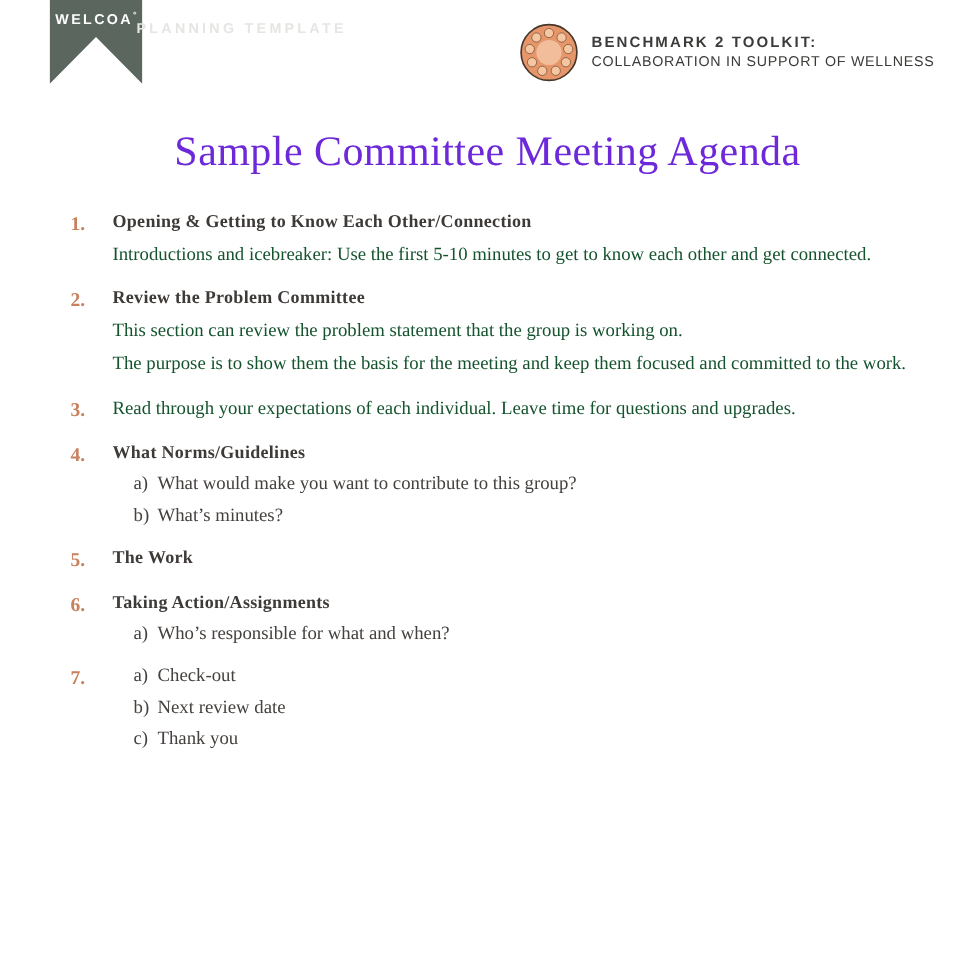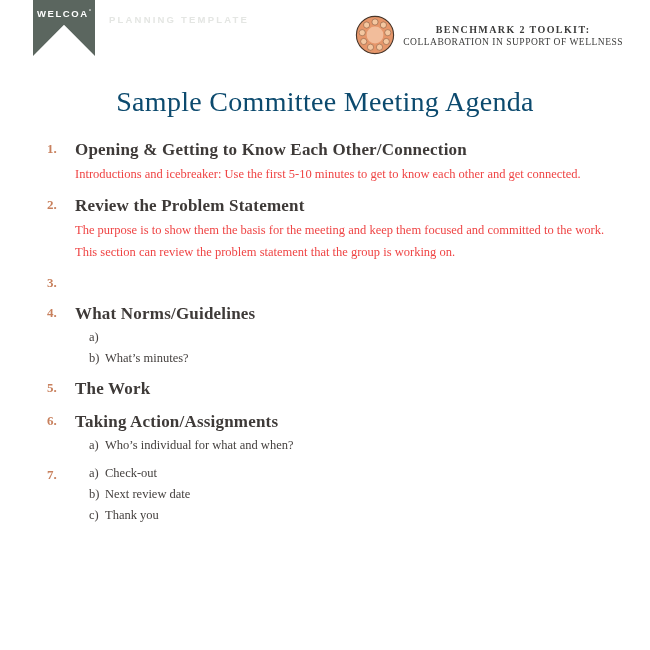--- a/index.html
+++ b/index.html
@@ -26,56 +26,56 @@
     color: #ffffff;
     font-family: "Liberation Sans", sans-serif;
     font-size: 9.5px;
     font-weight: bold;
     letter-spacing: 1.6px;
     padding-top: 8px;
   }
   .ribbon sup { font-size: 6px; letter-spacing: 0; vertical-align: 4px; }
   .kicker {
     position: absolute;
-    left: 109px; top: 14px;
+    left: 91px; top: 14px;
     font-family: "Liberation Sans", sans-serif;
     font-weight: bold;
     font-size: 9.5px;
     letter-spacing: 2.2px;
     color: #e4e6e3;
   }
   .toolkit {
     position: absolute;
     right: 27px; top: 15px;
     display: flex;
     align-items: center;
     gap: 8px;
   }
   .badge { width: 40px; height: 40px; flex: 0 0 auto; }
-  .toolkit-text { font-family: Liberation Serif, serif; color: #3b3b3a; text-align: center; }
+  .toolkit-text { font-family: Liberation Sans, sans-serif; color: #3b3b3a; }
   .toolkit-title {
     font-weight: bold;
     font-size: 10px;
     letter-spacing: 1.4px;
     margin-bottom: 2px;
   }
   .toolkit-subtitle {
     font-size: 9.5px;
     letter-spacing: 0.5px;
   }
 
   
   .title {
     margin-top: 24px;
     text-align: center;
     font-family: "Liberation Serif", serif;
     font-weight: 400;
     font-size: 28px;
     letter-spacing: 0.3px;
-    color: #0c4a6e;
+    color: #6d28d9;
   }
 
   
   .agenda {
     margin-top: 22px;
     padding-left: 47px;
     padding-right: 40px;
   }
   .agenda-item {
     display: flex;
@@ -85,29 +85,29 @@
     flex: 0 0 17px;
     text-align: left;
     font-weight: bold;
     font-size: 13px;
     color: #c8805d;
     padding-top: 1px;
   }
   .item-body { flex: 1; margin-left: 11px; }
   .item-heading {
     font-weight: bold;
-    font-size: 17px;
+    font-size: 12px;
     color: #3e3a38;
     letter-spacing: 0.2px;
     margin-bottom: 6px;
   }
   .item-body p {
     font-size: 12.5px;
     line-height: 1.36;
-    color: #ef4444;
+    color: #14532d;
     margin-bottom: 5px;
   }
   .item-body p:last-child, .item-heading:last-child { margin-bottom: 0; }
   .sub {
     display: flex;
     margin-left: 14px;
     margin-bottom: 6px;
     font-size: 12.5px;
     color: #45413f;
   }
@@ -152,38 +152,40 @@
     <span class="num">1.</span>
     <div class="item-body">
       <div class="item-heading">Opening &amp; Getting to Know Each Other/Connection</div>
     <p>Introductions and icebreaker: Use the first 5-10 minutes to get to know each other and get connected.</p>
         </div>
   </div>
 
   <div class="agenda-item">
     <span class="num">2.</span>
     <div class="item-body">
-      <div class="item-heading">Review the Problem Statement</div>
-    <p>The purpose is to show them the basis for the meeting and keep them focused and committed to the work.</p>
-          <p>This section can review the problem statement that the group is working on.</p>
+      <div class="item-heading">Review the Problem Committee</div>
+    <p>This section can review the problem statement that the group is working on.</p>
+          <p>The purpose is to show them the basis for the meeting and keep them focused and committed to the work.</p>
         </div>
   </div>
 
   <div class="agenda-item">
     <span class="num">3.</span>
     <div class="item-body">
+    <p>Read through your expectations of each individual. Leave time for questions and upgrades.</p>
         </div>
   </div>
 
   <div class="agenda-item">
     <span class="num">4.</span>
     <div class="item-body">
       <div class="item-heading">What Norms/Guidelines</div>
     <div class="sub">
             <span class="sub-letter">a)</span>
+            <span>What would make you want to contribute to this group?</span>
           </div>
           <div class="sub">
             <span class="sub-letter">b)</span>
             <span>What’s minutes?</span>
           </div>
         </div>
   </div>
 
   <div class="agenda-item">
     <span class="num">5.</span>
@@ -191,21 +193,21 @@
       <div class="item-heading">The Work</div>
         </div>
   </div>
 
   <div class="agenda-item">
     <span class="num">6.</span>
     <div class="item-body">
       <div class="item-heading">Taking Action/Assignments</div>
     <div class="sub">
             <span class="sub-letter">a)</span>
-            <span>Who’s individual for what and when?</span>
+            <span>Who’s responsible for what and when?</span>
           </div>
         </div>
   </div>
 
   <div class="agenda-item">
     <span class="num">7.</span>
     <div class="item-body">
     <div class="sub">
             <span class="sub-letter">a)</span>
             <span>Check-out</span>

